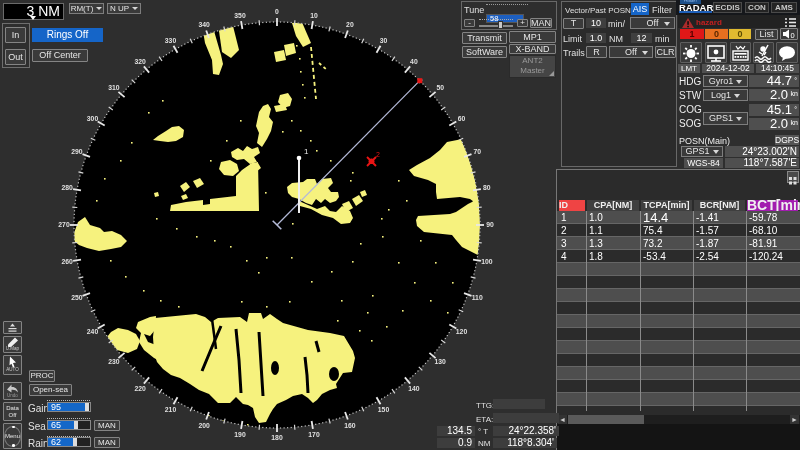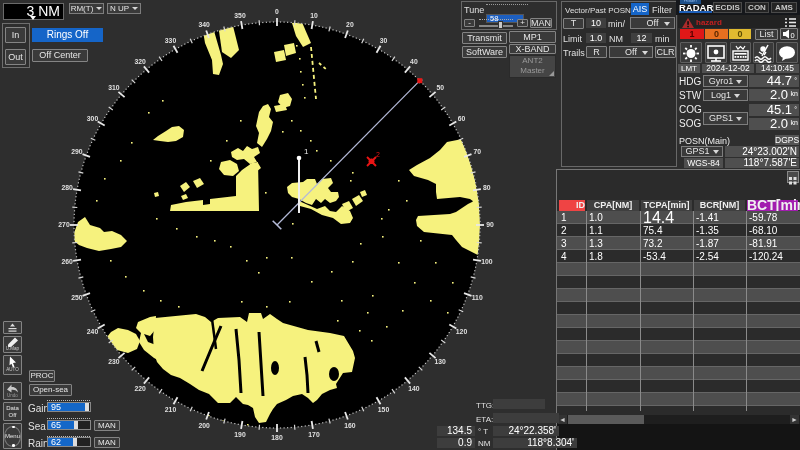--- a/index.html
+++ b/index.html
@@ -684,36 +684,36 @@
 <div class="abs" style="left:556px;top:169px;width:244px;height:281px;border:1px solid #777;border-right:none;background:#2b2b2b;"></div>
 <div class="abs" style="left:787px;top:171px;width:12px;height:12px;background:#4a4a4a;border:1px solid #888;"><svg width="10" height="10">
         <g fill="#ddd">
           <rect x="1" y="1" width="3" height="3"></rect>
           <rect x="5.5" y="1" width="3" height="3"></rect>
           <rect x="1" y="5.5" width="3" height="3"></rect>
           <rect x="5.5" y="5.5" width="3" height="3"></rect>
         </g>
       </svg></div>
 <div class="abs" style="left:557px;top:200px;width:243px;height:11px;background:#2b2b2b;"></div>
-<div class="abs" style="left:559px;top:200px;width:26px;height:11px;background:#ef4444;color:#f0f0f0;font-size:9px;font-weight:bold;line-height:11px;text-align:right;">ID</div>
+<div class="abs" style="left:559px;top:200px;width:26px;height:11px;background:#ef4444;color:#f0f0f0;font-size:9px;font-weight:bold;line-height:11px;text-align:left;">ID</div>
 <div class="abs" style="left:587px;top:200px;width:52px;height:11px;background:#3f3f3f;color:#f0f0f0;font-size:9px;font-weight:bold;line-height:11px;text-align:center;">CPA[NM]</div>
 <div class="abs" style="left:641px;top:200px;width:51px;height:11px;background:#3f3f3f;color:#f0f0f0;font-size:9px;font-weight:bold;line-height:11px;text-align:center;">TCPA[min]</div>
 <div class="abs" style="left:694px;top:200px;width:51px;height:11px;background:#3f3f3f;color:#f0f0f0;font-size:9px;font-weight:bold;line-height:11px;text-align:center;">BCR[NM]</div>
 <div class="abs" style="left:747px;top:200px;width:51px;height:11px;background:#a21caf;color:#f0f0f0;font-size:14px;font-weight:bold;line-height:11px;text-align:right;">BCT[min]</div>
 <div class="abs" style="left:557px;top:211px;width:243px;height:13px;background:#4e4e4e;border-bottom:1px solid #666;"></div>
 <div class="abs" style="left:561px;top:211px;width:26px;height:13px;color:#fff;font-size:10px;line-height:13px;">1</div>
 <div class="abs" style="left:589px;top:211px;width:52px;height:13px;color:#fff;font-size:10px;line-height:13px;">1.0</div>
-<div class="abs" style="left:643px;top:211px;width:51px;height:13px;color:#fff;font-size:16px;line-height:13px;">14.4</div>
+<div class="abs" style="left:643px;top:211px;width:51px;height:13px;color:#fff;font-size:13px;line-height:13px;">14.4</div>
 <div class="abs" style="left:696px;top:211px;width:51px;height:13px;color:#fff;font-size:10px;line-height:13px;">-1.41</div>
 <div class="abs" style="left:749px;top:211px;width:51px;height:13px;color:#fff;font-size:10px;line-height:13px;">-59.78</div>
 <div class="abs" style="left:557px;top:224px;width:243px;height:13px;background:#2b2b2b;border-bottom:1px solid #666;"></div>
 <div class="abs" style="left:561px;top:224px;width:26px;height:13px;color:#fff;font-size:10px;line-height:13px;">2</div>
 <div class="abs" style="left:589px;top:224px;width:52px;height:13px;color:#fff;font-size:10px;line-height:13px;">1.1</div>
 <div class="abs" style="left:643px;top:224px;width:51px;height:13px;color:#fff;font-size:10px;line-height:13px;">75.4</div>
-<div class="abs" style="left:696px;top:224px;width:51px;height:13px;color:#fff;font-size:10px;line-height:13px;">-1.35</div>
+<div class="abs" style="left:696px;top:224px;width:51px;height:13px;color:#fff;font-size:10px;line-height:13px;">-1.57</div>
 <div class="abs" style="left:749px;top:224px;width:51px;height:13px;color:#fff;font-size:10px;line-height:13px;">-68.10</div>
 <div class="abs" style="left:557px;top:237px;width:243px;height:13px;background:#4e4e4e;border-bottom:1px solid #666;"></div>
 <div class="abs" style="left:561px;top:237px;width:26px;height:13px;color:#fff;font-size:10px;line-height:13px;">3</div>
 <div class="abs" style="left:589px;top:237px;width:52px;height:18px;color:#fff;font-size:10px;line-height:13px;">1.3</div>
 <div class="abs" style="left:643px;top:237px;width:51px;height:13px;color:#fff;font-size:10px;line-height:13px;">73.2</div>
 <div class="abs" style="left:696px;top:237px;width:51px;height:13px;color:#fff;font-size:10px;line-height:13px;">-1.87</div>
 <div class="abs" style="left:749px;top:237px;width:51px;height:13px;color:#fff;font-size:10px;line-height:13px;">-81.91</div>
 <div class="abs" style="left:557px;top:250px;width:243px;height:13px;background:#2b2b2b;border-bottom:1px solid #666;"></div>
 <div class="abs" style="left:561px;top:250px;width:26px;height:13px;color:#fff;font-size:10px;line-height:13px;">4</div>
 <div class="abs" style="left:589px;top:250px;width:52px;height:13px;color:#fff;font-size:10px;line-height:13px;">1.8</div>
@@ -744,21 +744,21 @@
 
 <div class="lbl" style="left:476px;top:401px;font-size:8px;">TTG:</div>
 <div class="abs" style="left:493px;top:399px;width:52px;height:10px;background:#3d3d3d;"></div>
 <div class="lbl" style="left:476px;top:415px;font-size:8px;">ETA:</div>
 <div class="abs" style="left:493px;top:413px;width:66px;height:10px;background:#3d3d3d;"></div>
 <div class="bx" style="left:437px;top:426px;width:38px;height:10px;background:#3d3d3d;font-size:10px;line-height:10px;text-align:right;padding-right:3px;">134.5</div>
 <div class="lbl" style="left:478px;top:427px;font-size:8px;">° T</div>
 <div class="bx" style="left:493px;top:426px;width:66px;height:10px;background:#3d3d3d;font-size:10px;line-height:10px;text-align:right;padding-right:3px;">24°22.358'</div>
 <div class="bx" style="left:437px;top:438px;width:38px;height:10px;background:#3d3d3d;font-size:10px;line-height:10px;text-align:right;padding-right:3px;">0.9</div>
 <div class="lbl" style="left:478px;top:439px;font-size:8px;">NM</div>
-<div class="bx" style="left:493px;top:438px;width:84px;height:10px;background:#3d3d3d;font-size:10px;line-height:10px;text-align:right;padding-right:3px;">118°8.304'</div>
+<div class="bx" style="left:493px;top:438px;width:64px;height:10px;background:#3d3d3d;font-size:10px;line-height:10px;text-align:right;padding-right:3px;">118°8.304'</div>
 
 <div class="btn" style="left:3px;top:321px;width:19px;height:13px;">
       <svg width="17" height="11" style="display:block;margin:0 auto;">
         <path d="M8.5,1.5 L11,4.5 L6,4.5 Z" fill="#ddd"></path>
         <rect x="4.5" y="6" width="8" height="1.2" fill="#ddd"></rect>
         <rect x="4.5" y="8.5" width="8" height="1.2" fill="#ddd"></rect>
       </svg>
     </div>
 <div class="btn" style="left:3px;top:336px;width:19px;height:17px;">
       <svg width="17" height="10" style="display:block;margin:0 auto;">

